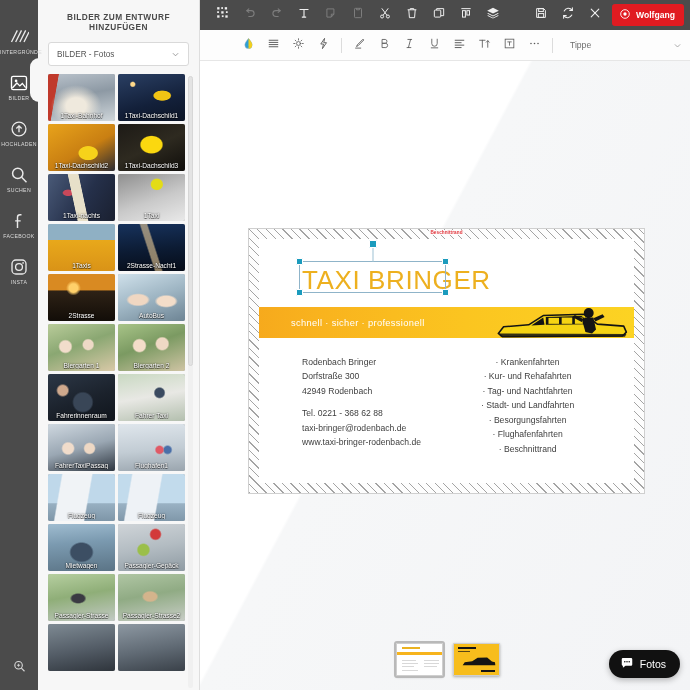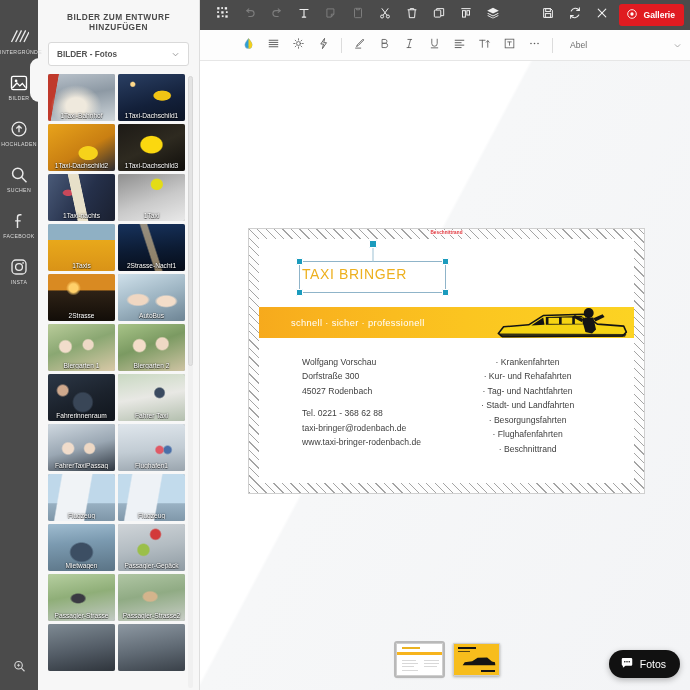--- a/index.html
+++ b/index.html
@@ -46,21 +46,21 @@
   }
   #panel-title {
     font-size: 8.3px; font-weight: bold; color: #4a4a4a;
     letter-spacing: .45px; text-align: center; padding: 12px 4px 10px;
   }
   .sel-box {
     margin: 0 10px 8px; height: 24px; background: #fff;
     border: 1px solid #d9d9d9; border-radius: 3px;
     display: flex; align-items: center; padding: 0 8px; cursor: pointer;
   }
-  .sel-box span { font-size: 8.2px; color: #555; flex: 1; font-weight: bold; }
+  .sel-box span { font-size: 8.2px; color: #555; flex: 1; }
   .chev { width: 9px; height: 9px; color: #8a8a8a; }
   .srch {
     margin: 0 10px 9px; height: 24px; background: #fff;
     border: 1px solid #e0e0e0; border-radius: 3px;
     display: flex; align-items: center; padding: 0 8px;
   }
   .srch input {
     border: 0; outline: 0; width: 100%; font-size: 8.2px; color: #555;
     font-family: "Liberation Sans", sans-serif; background: transparent;
   }
@@ -173,21 +173,21 @@
     background: linear-gradient(90deg, #f6a81c 0%, #f9b31e 18%, #fbc520 55%, #fcd423 100%);
     overflow: hidden;
   }
   #tagline {
     position: absolute; left: 43px; top: 50%; transform: translateY(-50%);
     font-size: 9.3px; color: #ffffff; letter-spacing: .35px; white-space: nowrap;
   }
   #taxi-art { position: absolute; right: 16px; bottom: -2px; width: 132px; height: 33px; }
   #brand {
     position: absolute; left: 43px; top: 28px;
-    font-size: 14px; color: #edb01f; letter-spacing: .6px;
+    font-size: 26px; color: #edb01f; letter-spacing: .6px;
     white-space: nowrap; line-height: 1;
   }
   .card-col {
     position: absolute; font-size: 8.6px; color: #3e3e3e; line-height: 1.68;
     white-space: nowrap;
   }
   #col-left { left: 43px; top: 116px; }
   #col-left .gap { height: 8px; }
   #col-right { left: 222px; top: 116px; text-align: center; }
 
@@ -618,21 +618,21 @@
           </svg>
         </span>
       </div>
       <div id="preview-btn">
         <span>
           <svg viewBox="0 0 24 24" fill="none" stroke="currentColor" stroke-width="1.8">
             <circle cx="12" cy="12" r="8.6"></circle>
               <circle cx="12" cy="12" r="3.3" fill="currentColor" stroke="none"></circle>
           </svg>
         </span>
-        <span>Gallerie</span>
+        <span>Wolfgang</span>
       </div>
     </div>
   </div>
 
   <div id="tb2">
 
     <div class="fbtn">
       <span>
         <svg viewBox="0 0 24 24">
           <path d="M12 2.5 C12 2.5 5.2 10.2 5.2 14.6 A6.8 6.8 0 0 0 18.8 14.6 C18.8 10.2 12 2.5 12 2.5 Z" fill="#2f9fd6" stroke="#b8b8b8" stroke-width="0.8"></path>
@@ -737,21 +737,21 @@
           <circle cx="5.5" cy="12" r="1.5"></circle>
             <circle cx="12" cy="12" r="1.5"></circle>
             <circle cx="18.5" cy="12" r="1.5"></circle>
         </svg>
       </span>
     </div>
 
     <div class="fsep"></div>
 
     <div id="font-sel">
-      <span class="fname">Abel</span>
+      <span class="fname">Tippe</span>
       <svg class="chev" viewBox="0 0 24 24" fill="none" stroke="#9a9a9a" stroke-width="2.2">
         <path d="M5 9 L12 16 L19 9"></path>
       </svg>
     </div>
   </div>
 
   <div id="canvas">
     <div id="canvas-bg"></div>
 
     <div id="card-wrap">
@@ -774,23 +774,23 @@
             <rect x="118" y="16" width="12" height="9.5" fill="#f6d413"></rect>
             <circle cx="139" cy="9" r="7.5" fill="#141414"></circle>
             <path d="M133 16 L146 16 L150 34 L144 40 L134 38 L130 24 Z" fill="#141414"></path>
             <path d="M131 18 L118 12 L114 15 L129 23 Z" fill="#141414"></path>
             <path d="M146 17 L160 11 L163 15 L149 22 Z" fill="#141414"></path>
             <path d="M2 40 L196 41 L194 45 L6 45 Z" fill="#141414" opacity=".85"></path>
           </svg>
         </div>
 
         <div class="card-col" id="col-left">
-          <div>Wolfgang Vorschau</div>
+          <div>Rodenbach Bringer</div>
           <div>Dorfstraße 300</div>
-          <div>45027 Rodenbach</div>
+          <div>42949 Rodenbach</div>
           <div class="gap"></div>
           <div>Tel. 0221 - 368 62 88</div>
           <div>taxi-bringer@rodenbach.de</div>
           <div>www.taxi-bringer-rodenbach.de</div>
         </div>
 
         <div class="card-col" id="col-right">
           <div>· Krankenfahrten</div>
           <div>· Kur- und Rehafahrten</div>
           <div>· Tag- und Nachtfahrten</div>

